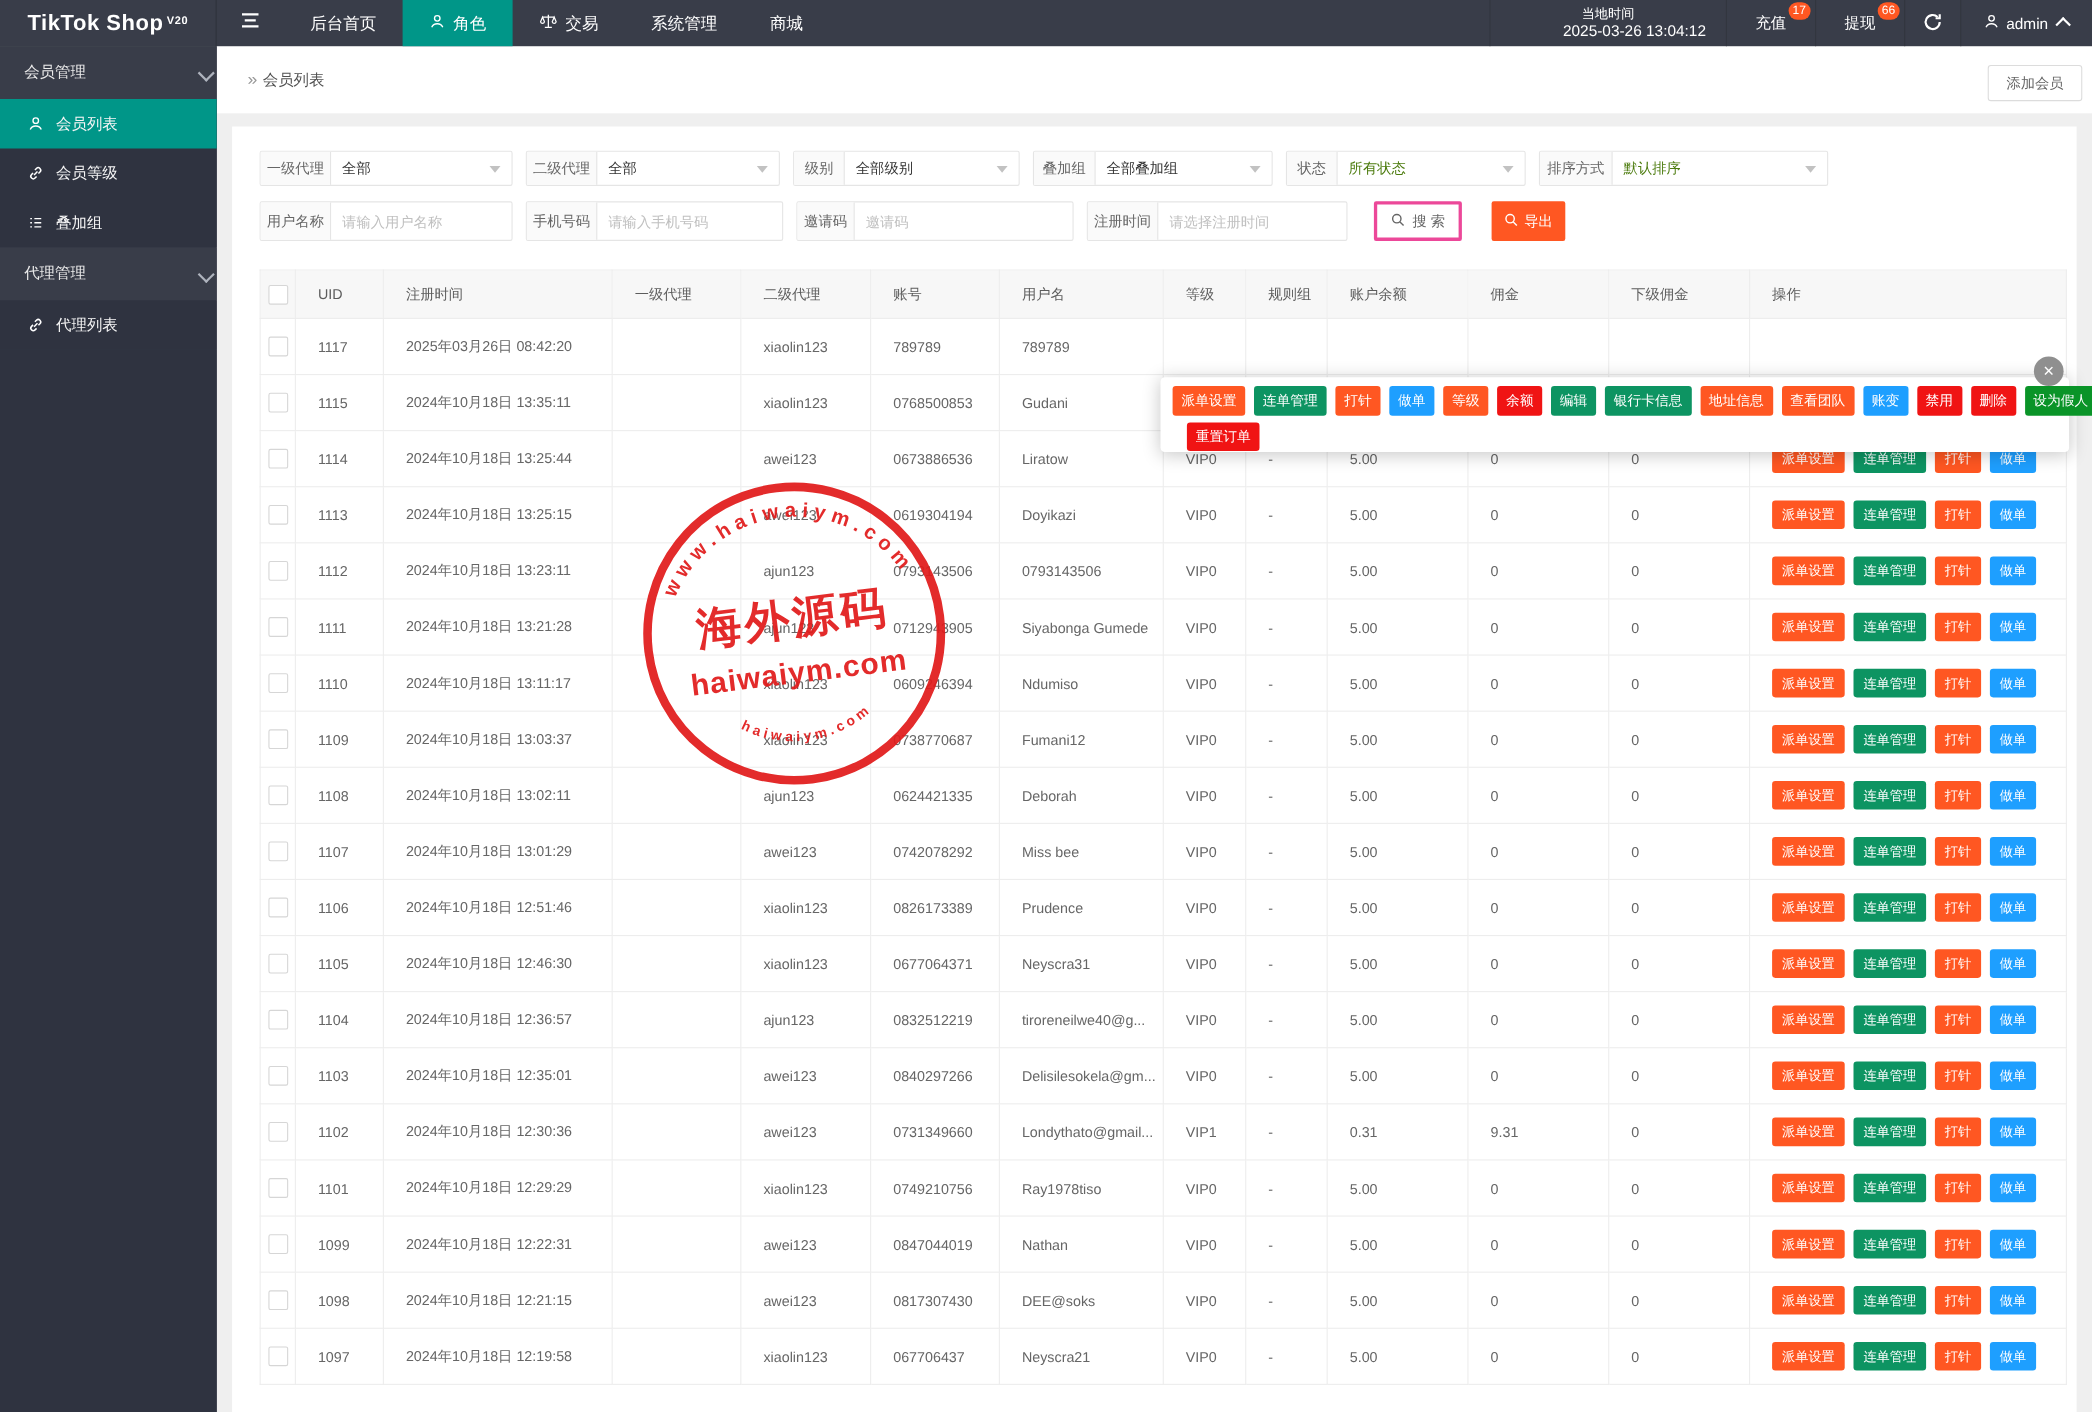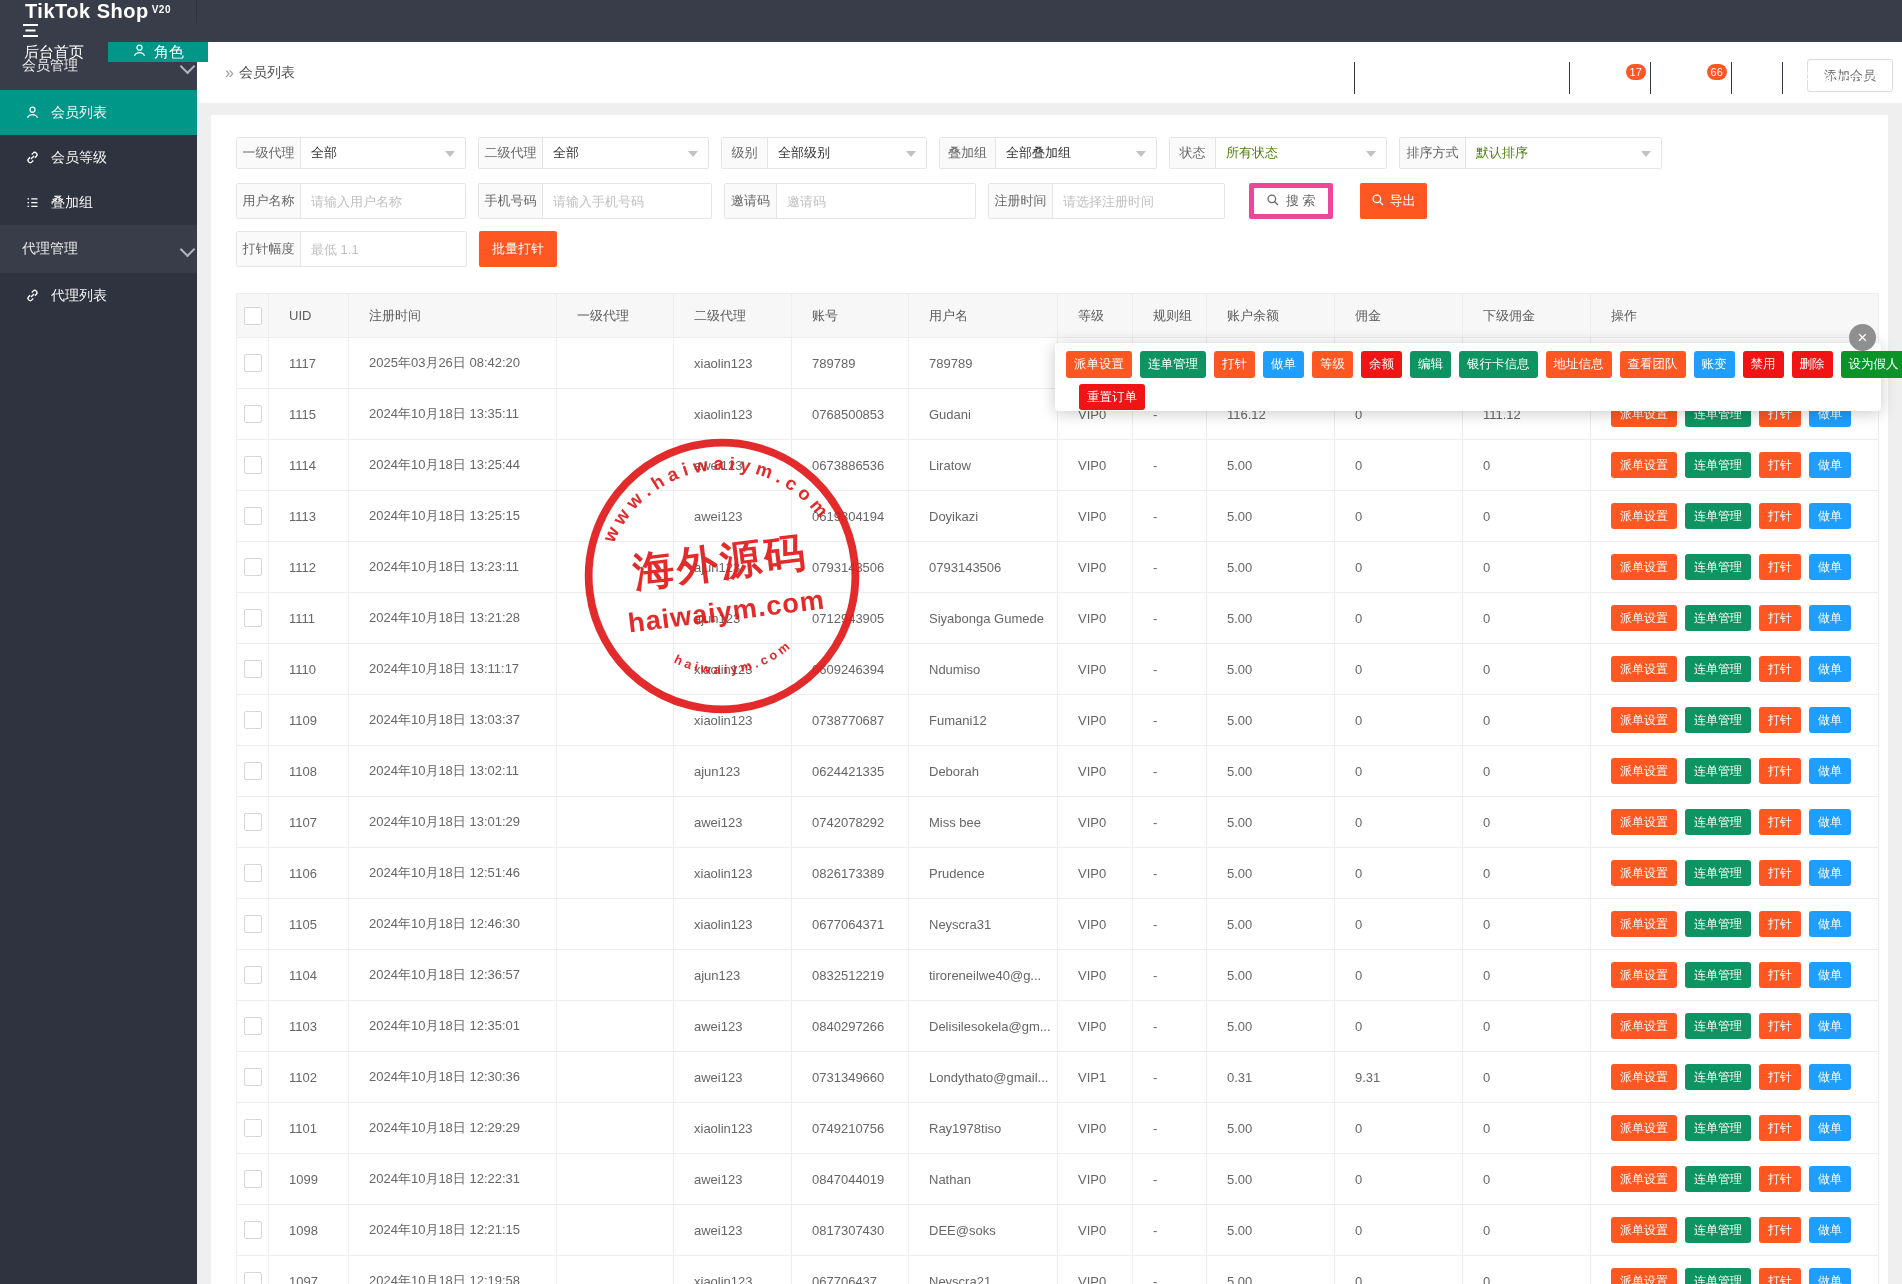--- a/index.html
+++ b/index.html
@@ -1,19 +1,19 @@
 <!DOCTYPE html>
 <html><head>
 <meta charset="utf-8">
 <style>
   html,body{margin:0;padding:0;}
   body{width:1902px;height:1284px;position:relative;overflow:hidden;background:#efefef;
        font-family:"Liberation Sans","DejaVu Sans",sans-serif;-webkit-font-smoothing:antialiased;}
   
-  #topnav{position:absolute;left:0;top:0;right:0;height:42px;background:#393d49;display:flex;align-items:stretch;color:#fff;z-index:60;flex-direction:column;}
+  #topnav{position:absolute;left:0;top:0;right:0;height:42px;background:#393d49;display:flex;align-items:stretch;color:#fff;z-index:60;}
   .brand{width:197px;display:flex;align-items:center;justify-content:center;font-size:20px;font-weight:bold;letter-spacing:.5px;border-right:1px solid #2e323c;box-sizing:border-box;}
   .brand sup{font-size:10px;font-weight:bold;margin-left:3px;transform:translateY(-2px);}
   .nav-burger{display:flex;align-items:center;padding:0 22px;cursor:pointer;}
   .nav-item{display:flex;align-items:center;gap:7px;padding:0 24px;font-size:15px;cursor:pointer;}
   .nav-item.active{background:#009688;}
   .nav-right{margin-left:auto;display:flex;align-items:stretch;}
   .nav-sec{display:flex;flex-direction:column;align-items:center;justify-content:center;padding:0 18px;border-left:1px solid #32363f;position:relative;font-size:14px;}
   .nav-sec.row{flex-direction:row;gap:6px;}
   .time-label{font-size:12px;line-height:15px;}
   .time-value{font-size:14px;line-height:17px;margin-left:48px;}
@@ -38,21 +38,21 @@
   .frow{display:flex;align-items:center;}
   .fgroup{display:flex;align-items:stretch;border:1px solid #e5e5e5;border-radius:2px;box-sizing:border-box;background:#fff;}
   .fgroup .flabel{display:flex;align-items:center;justify-content:center;background:#fafafa;border-right:1px solid #e5e5e5;color:#666;font-size:13px;white-space:nowrap;padding:0 6px;box-sizing:border-box;}
   .fgroup .fval{flex:1;display:flex;align-items:center;padding:0 10px;font-size:13px;color:#333;position:relative;white-space:nowrap;overflow:hidden;}
   .fgroup .fval.muted{color:#4d7c0f;}
   .fgroup .fval .sel-caret{position:absolute;right:10px;top:50%;margin-top:-2px;width:0;height:0;border-left:5px solid transparent;border-right:5px solid transparent;border-top:6px solid #c2c2c2;}
   .fgroup input{border:0;outline:none;flex:1;font-size:13px;color:#333;padding:0 10px;font-family:inherit;background:transparent;}
   .fgroup input::placeholder{color:#c0c0c0;}
   .row1 .fgroup{height:32px;}
   .row2 .fgroup,.row3 .fgroup{height:36px;}
-  .btn-search{height:36px;margin-left:12px;padding:0 12px;background:#fff;border:5px solid #ec4899;border-radius:2px;color:#666;font-size:13px;display:inline-flex;align-items:center;gap:6px;cursor:pointer;}
+  .btn-search{height:36px;margin-left:12px;padding:0 12px;background:#fff;border:3px solid #ec4899;border-radius:2px;color:#666;font-size:13px;display:inline-flex;align-items:center;gap:6px;cursor:pointer;}
   .btn-export{height:36px;margin-left:15px;padding:0 11px;background:#ff5722;border:0;border-radius:2px;color:#fff;font-size:13px;display:inline-flex;align-items:center;gap:5px;cursor:pointer;}
   .btn-batch{height:36px;margin-left:12px;padding:0 13px;background:#ff5722;border:0;border-radius:2px;color:#fff;font-size:13px;cursor:pointer;}
   
   table.tbl{border-collapse:collapse;table-layout:fixed;width:1643px;margin-top:26px;}
   .tbl th,.tbl td{border:1px solid #ededed;font-weight:normal;text-align:left;padding:0 0 0 20px;overflow:hidden;white-space:nowrap;box-sizing:border-box;}
   .tbl th{height:44px;background:#f7f7f7;color:#5c5c5c;font-size:13px;}
   .tbl td{height:51px;color:#666;font-size:13px;}
   .tbl th.cbcell,.tbl td.cbcell{padding:0;text-align:center;}
   .cb{width:16px;height:16px;border:1px solid #d6d6d6;border-radius:2px;background:#fff;display:inline-block;vertical-align:middle;cursor:pointer;}
   .abtn{display:inline-block;color:#fff;border-radius:3px;font-size:12px;line-height:1;padding:7px 9px;cursor:pointer;white-space:nowrap;}
@@ -276,27 +276,20 @@
         <span>搜 索</span>
       </button>
       <button class="btn-export">
         <span class="ic"><svg width="14" height="14" viewBox="0 0 24 24" fill="none" stroke="currentColor" stroke-width="2.2">
             <circle cx="10" cy="10" r="6.5"></circle>
             <path d="M15 15l5.5 5.5"></path>
           </svg></span>
         <span>导出</span>
       </button>
     </div>
-  <div class="frow row3" id="filterRow3" style="margin-top:12px;">
-      <div class="fgroup" style="width: 231px;">
-        <span class="flabel" style="width: 64px;">打针幅度</span>
-        <input placeholder="最低 1.1" style="">
-      </div>
-      <button class="btn-batch">批量打针</button>
-    </div>
   <table class="tbl">
     <colgroup>
       <col style="width:32px">
         <col style="width:80px">
         <col style="width:208px">
         <col style="width:117px">
       <col style="width:118px">
         <col style="width:117px">
         <col style="width:149px">
         <col style="width:75px">

